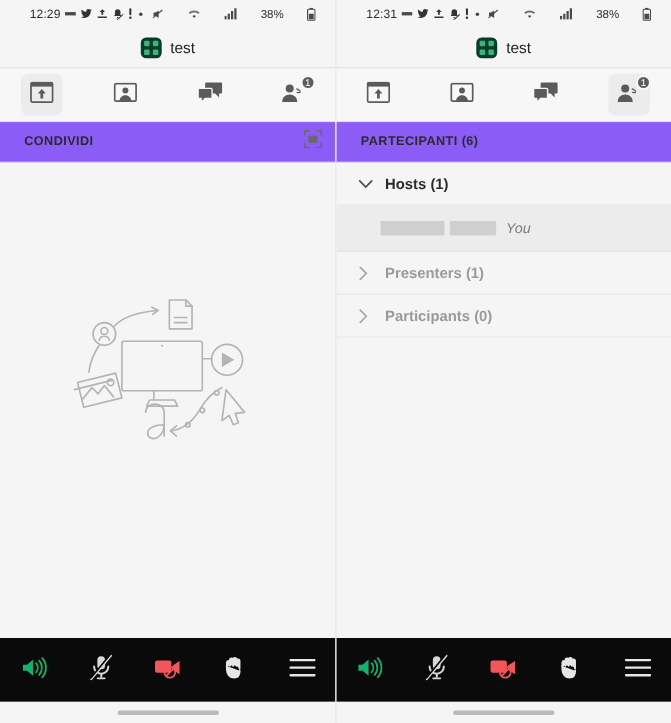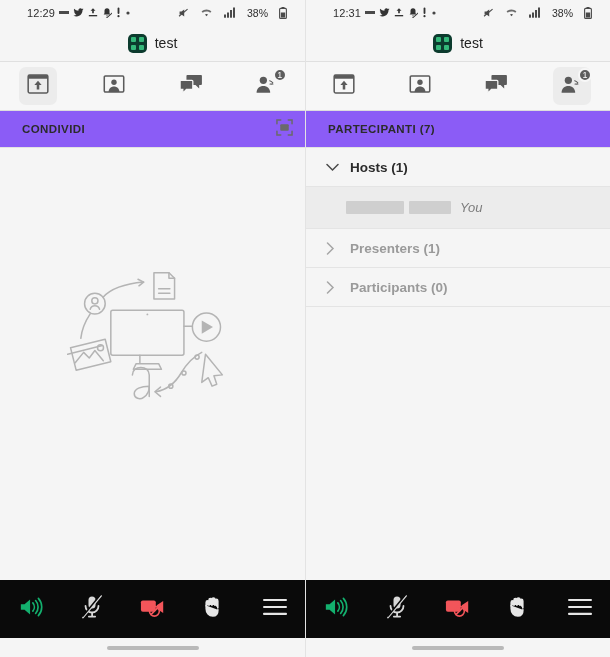--- a/index.html
+++ b/index.html
@@ -31,21 +31,21 @@
     background: #f5f5f5;
     display: flex;
     align-items: center;
     padding: 0 10px;
     font-size: 10.5px;
     color: #3b3b3b;
     flex: 0 0 auto;
   }
   .sb-left { display: flex; align-items: center; gap: 4px; margin-left: 17px; }
   .sb-time { font-size: 11px; color: #2e2e2e; letter-spacing: .1px; }
-  .sb-right { margin-left: auto; display: flex; align-items: flex-start; gap: 11px; margin-right: 8px; }
+  .sb-right { margin-left: auto; display: flex; align-items: flex-start; gap: 21px; margin-right: 8px; }
   .sb-icon { display: inline-flex; align-items: center; justify-content: center; }
   .sb-battery { font-size: 10.5px; color: #2e2e2e; }
 
   
   .titlebar {
     height: 36px;
     background: #f5f5f5;
     display: flex;
     align-items: center;
     justify-content: center;
@@ -584,21 +584,21 @@
               <path d="M1.5 20.5c0-4.3 3.3-7.3 7.5-7.3s7.5 3 7.5 7.3z" fill="#5b5b5b"></path>
               <path d="M16 7.5c1.5.6 2.6 1.3 3.4 2.2M16.3 11c1.2.2 2.2.2 3.2 0" stroke="#5b5b5b" stroke-width="1.2" fill="none" stroke-linecap="round"></path>
             </svg>
           </span>
           <span class="badge">1</span>
         </span>
       </div>
     </div>
 
     <div class="sectionbar">
-      <span class="lbl">PARTECIPANTI (7)</span>
+      <span class="lbl">PARTECIPANTI (6)</span>
     </div>
 
     <div class="partbody">
 
       <div class="grouprow">
         <span class="chev">
           <svg width="13" height="9" viewBox="0 0 13 9">
               <path d="M1 1.5L6.5 7 12 1.5" fill="none" stroke="#4a4a4a" stroke-width="1.5" stroke-linecap="round"></path>
             </svg>
         </span>

